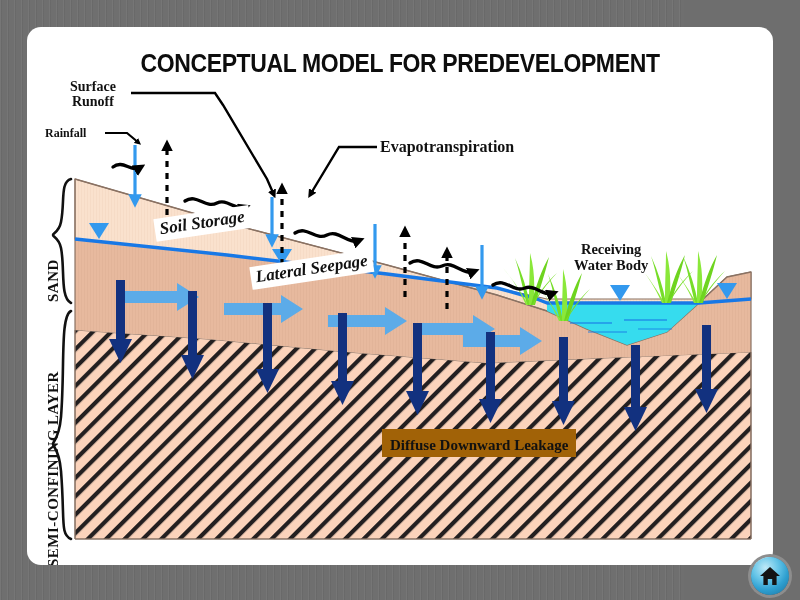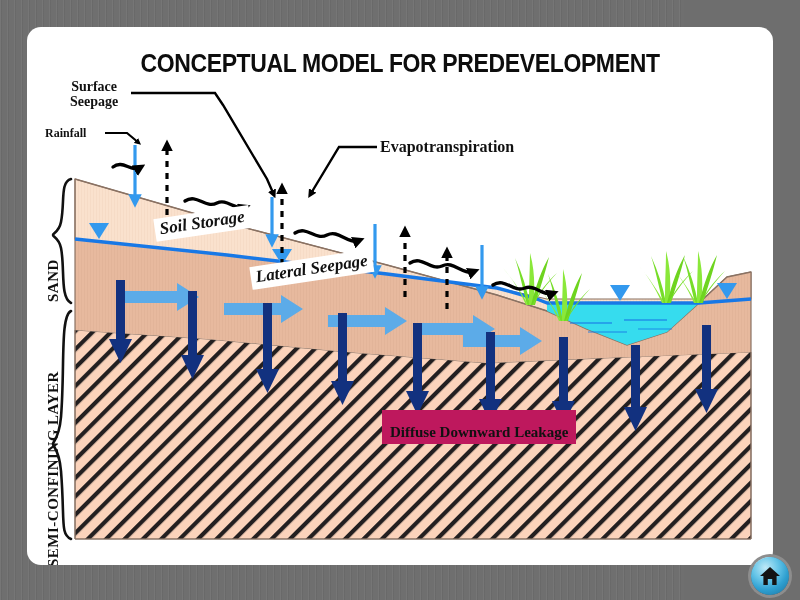--- a/index.html
+++ b/index.html
@@ -81,27 +81,27 @@
     color: #111111;
     background: #ffffff;
     white-space: pre;
     padding: 1px 5px 2px 5px;
   }
   #tag-soil { left: 128px; top: 192px; font-size: 17px; transform: rotate(-8.5deg); transform-origin: left center; }
   #tag-seep { left: 224px; top: 240px; font-size: 17px; transform: rotate(-8.5deg); transform-origin: left center; }
 
   #tag-leak {
     position: absolute;
-    left: 355px; top: 383px;
+    left: 355px; top: 402px;
     font-family: "Liberation Serif", serif;
     font-weight: bold;
     font-size: 15px;
     color: #111111;
-    background: #be185d;
-    padding: 14px 8px 3px 8px;
+    background: #a16207;
+    padding: 8px 8px 3px 8px;
     white-space: pre;
   }
 
   .vlabel {
     position: absolute;
     font-family: "Liberation Serif", serif;
     font-weight: bold;
     color: #111111;
     white-space: pre;
     writing-mode: vertical-rl;
@@ -323,24 +323,26 @@
                  C 26,210 32,211 34,221 C 38,241 33,271 44,276"></path>
 
         <path d="M 44,284 C 33,289 38,340 34,390 C 32,412 26,414 26,417
                  C 26,420 32,422 34,444 C 38,494 33,507 44,512"></path>
       </g>
     </svg>
 
     <div class="lbl" id="lbl-rainfall">Rainfall</div>
 
     <div class="lbl" id="lbl-runoff">Surface
-Seepage</div>
+Runoff</div>
 
     <div class="lbl" id="lbl-et">Evapotranspiration</div>
 
+    <div class="lbl" id="lbl-rwb">Receiving
+Water Body</div>
 
     <div class="tagbox" id="tag-soil">Soil Storage</div>
 
     <div class="tagbox" id="tag-seep">Lateral Seepage</div>
 
     <div id="tag-leak">Diffuse Downward Leakage</div>
 
     <div class="vlabel" id="vl-sand">SAND</div>
 
     <div class="vlabel" id="vl-scl">SEMI-CONFINING LAYER</div>

